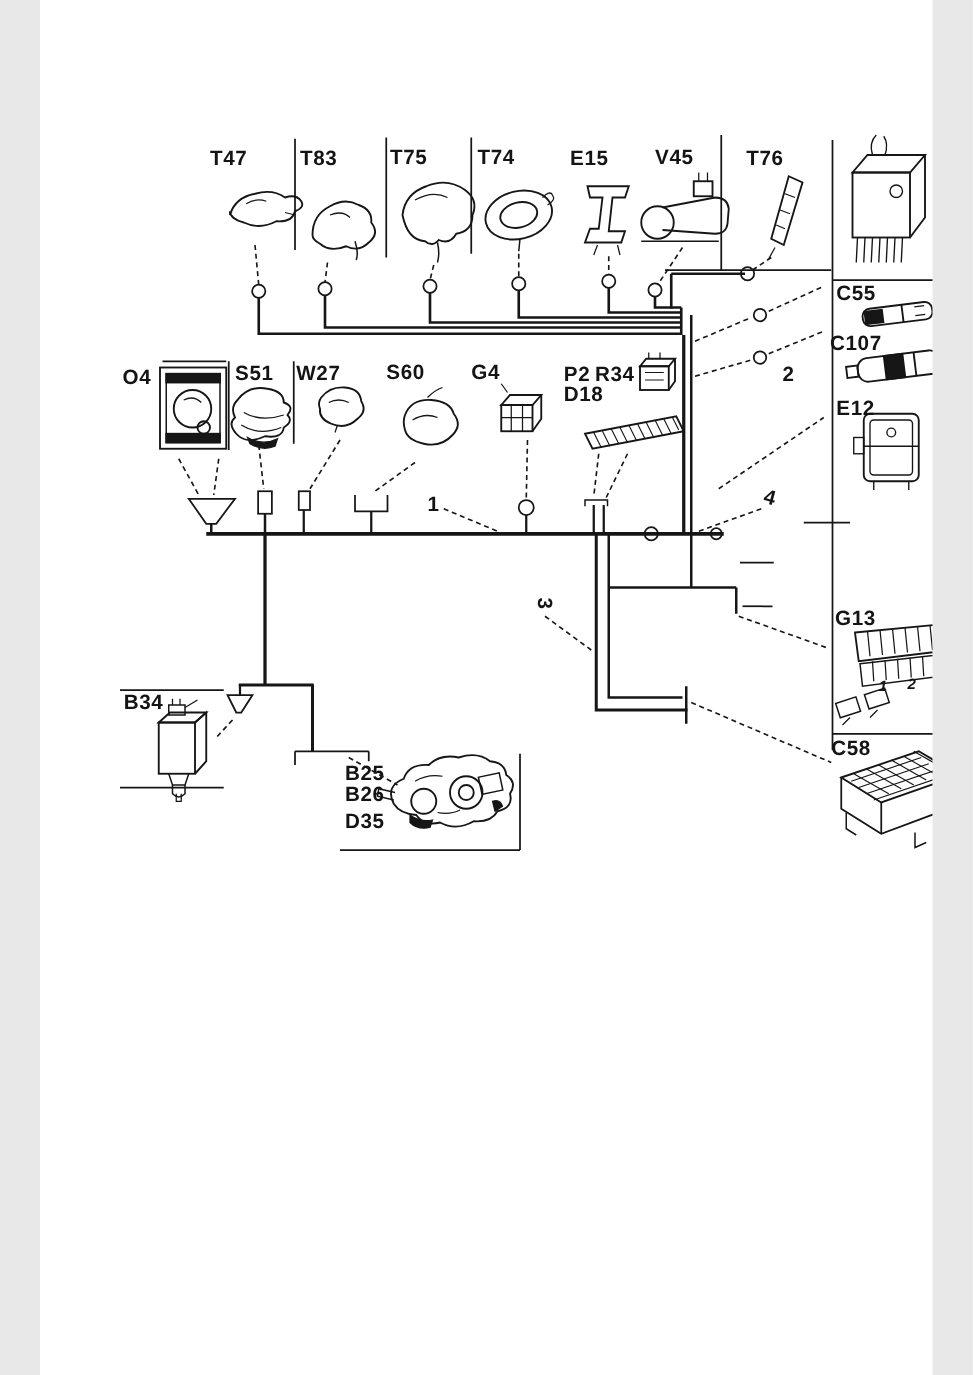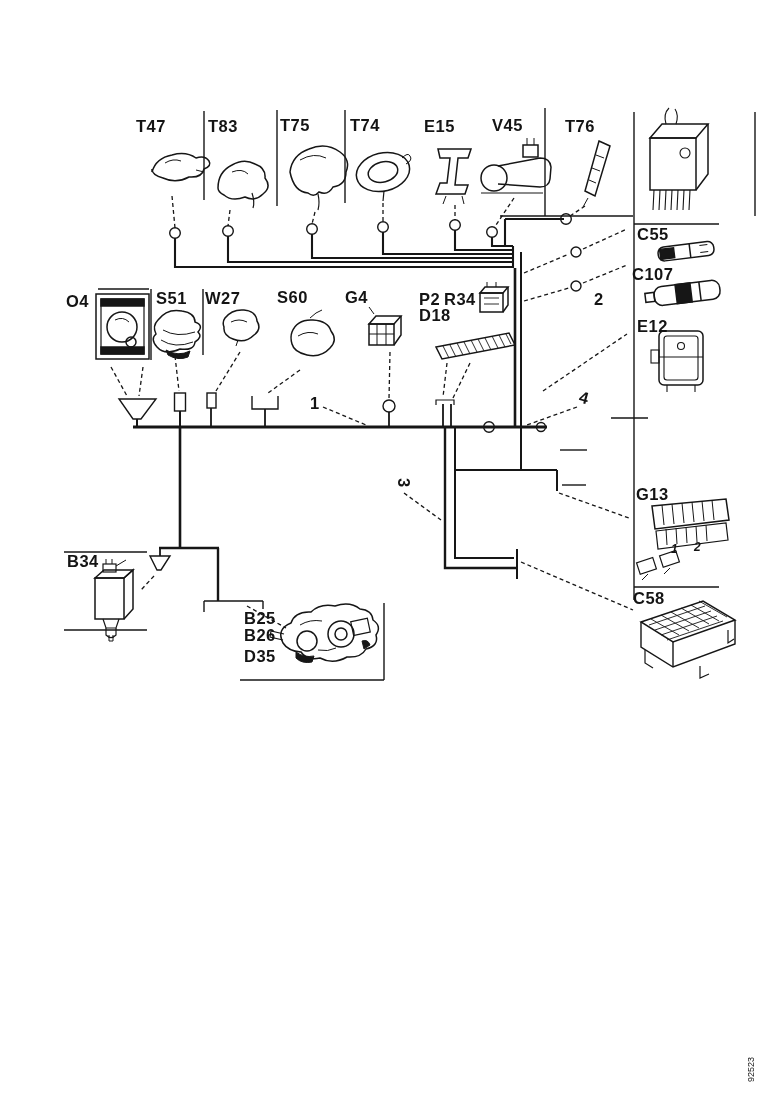--- a/index.html
+++ b/index.html
@@ -1,17 +1,17 @@
 <!DOCTYPE html>
 <html><head>
 <meta charset="utf-8">
 <style>
   html,body{margin:0;padding:0;background:#e8e8e8;}
   .page{
-    position:relative;width:778px;height:1100px;background:#ffffff;
+    position:relative;width:714px;height:1100px;background:#ffffff;
     margin:0 auto;overflow:hidden;
     font-family:"Liberation Sans", sans-serif;
   }
   svg{position:absolute;left:0;top:0;}
   svg text{
     font-family:"Liberation Sans", sans-serif;
     font-weight:700;
     fill:#141414;
     font-size:16.5px;
     letter-spacing:0.5px;

